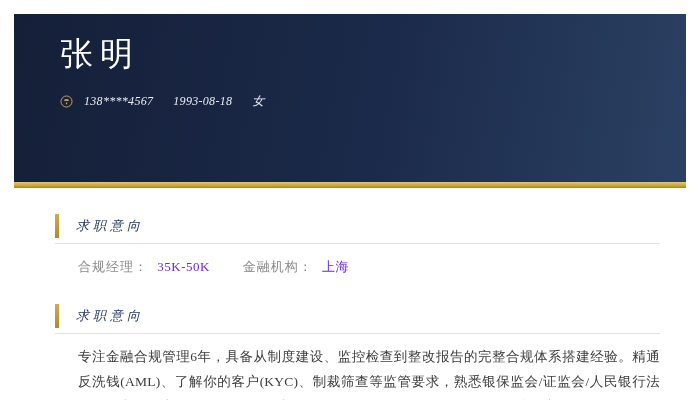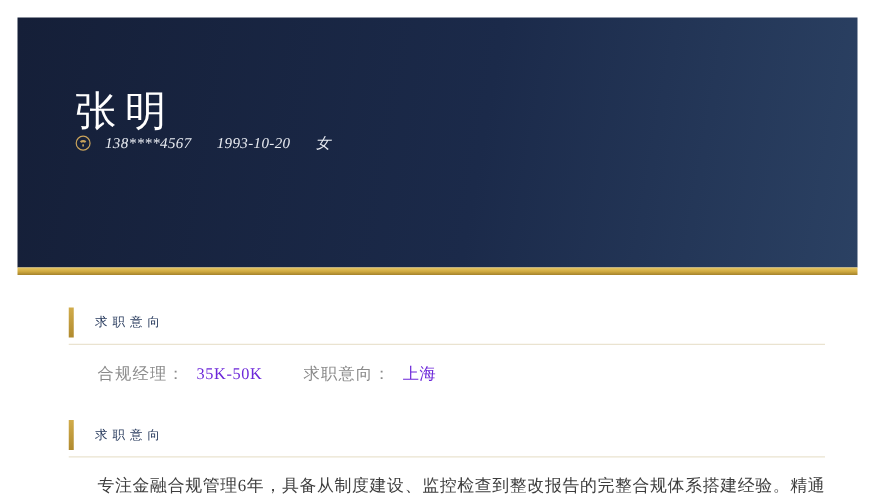--- a/index.html
+++ b/index.html
@@ -7,39 +7,40 @@
     width: 700px; height: 400px;
     background: #ffffff;
     overflow: hidden;
     font-family: "Liberation Serif", "DejaVu Serif", serif;
   }
   .page { margin: 14px 14px 0 14px; }
 
   
   .resume-header {
     box-sizing: border-box;
-    height: 200px;
-    padding: 60px 46px 0 46px;
+    height: 168px;
+    padding: 24px 46px 0 46px;
     background: linear-gradient(100deg, #151F38 0%, #1B2A4A 55%, #2B4163 100%);
     color: #ffffff;
   }
   .name {
     font-size: 33px;
     line-height: 32px;
     letter-spacing: 7px;
     font-weight: normal;
     color: #ffffff;
   }
   .job-title {
     margin-top: 15px;
     font-size: 13px;
     letter-spacing: 3px;
     color: #C9A35B;
   }
   .contact-row {
+    margin-top: 23px;
     display: flex;
     align-items: center;
     font-style: italic;
     font-size: 12px;
     color: #E9ECF2;
     letter-spacing: 0.3px;
   }
   .contact-item { display: flex; align-items: center; margin-right: 20px; }
   .contact-item .cicon { margin-right: 11px; display: inline-flex; }
   .gold-divider {
@@ -50,23 +51,24 @@
   
   .content { padding: 26px 26px 0 41px; }
   .section + .section { margin-top: 28px; }
   .section-heading { display: flex; align-items: center; height: 24px; }
   .heading-bar {
     width: 4px; height: 24px;
     background: linear-gradient(180deg, #D1AC4B 0%, #B08A2E 100%);
     margin-right: 17px;
   }
   .heading-text {
-    font-size: 10px;
+    font-size: 13px;
     letter-spacing: 4px;
     color: #26395C;
+    font-style: italic;
   }
   .section-separator {
     margin-top: 5px;
     border: none;
     border-top: 1px solid #EAE3D0;
     height: 0;
   }
   .field-row {
     margin: 14px 0 0 23px;
     font-size: 13px;
@@ -99,21 +101,21 @@
         <span class="cicon">
           <svg width="13" height="13" viewBox="0 0 16 16">
             <circle cx="8" cy="8" r="6.8" fill="none" stroke="#C9A35B" stroke-width="1.2"></circle>
             <path d="M4.8 6.2 q3.2 -2.6 6.4 0 l-1.3 1.5 q-1.9 -1.3 -3.8 0 z" fill="#C9A35B"></path>
             <path d="M7.2 9.2 h1.6 v2.2 h-1.6 z" fill="#C9A35B"></path>
           </svg>
         </span>
         <span>138****4567</span>
       </div>
       <div class="contact-item">
-        <span>1993-10-20</span>
+        <span>1993-08-18</span>
       </div>
       <div class="contact-item">
         <span>女</span>
       </div>
     </div>
   </div>
   <div class="gold-divider"></div>
 
   <div class="content">
 
@@ -122,21 +124,21 @@
         <span class="heading-bar"></span>
         <span class="heading-text">求职意向</span>
       </div>
       <hr class="section-separator">
       <div class="field-row">
         <span class="field">
           <span class="field-label">合规经理：</span>
           <span class="field-value">35K-50K</span>
         </span>
         <span class="field">
-          <span class="field-label">求职意向：</span>
+          <span class="field-label">金融机构：</span>
           <span class="field-value">上海</span>
         </span>
       </div>
     </div>
 
     <div class="section">
       <div class="section-heading">
         <span class="heading-bar"></span>
         <span class="heading-text">求职意向</span>
       </div>

